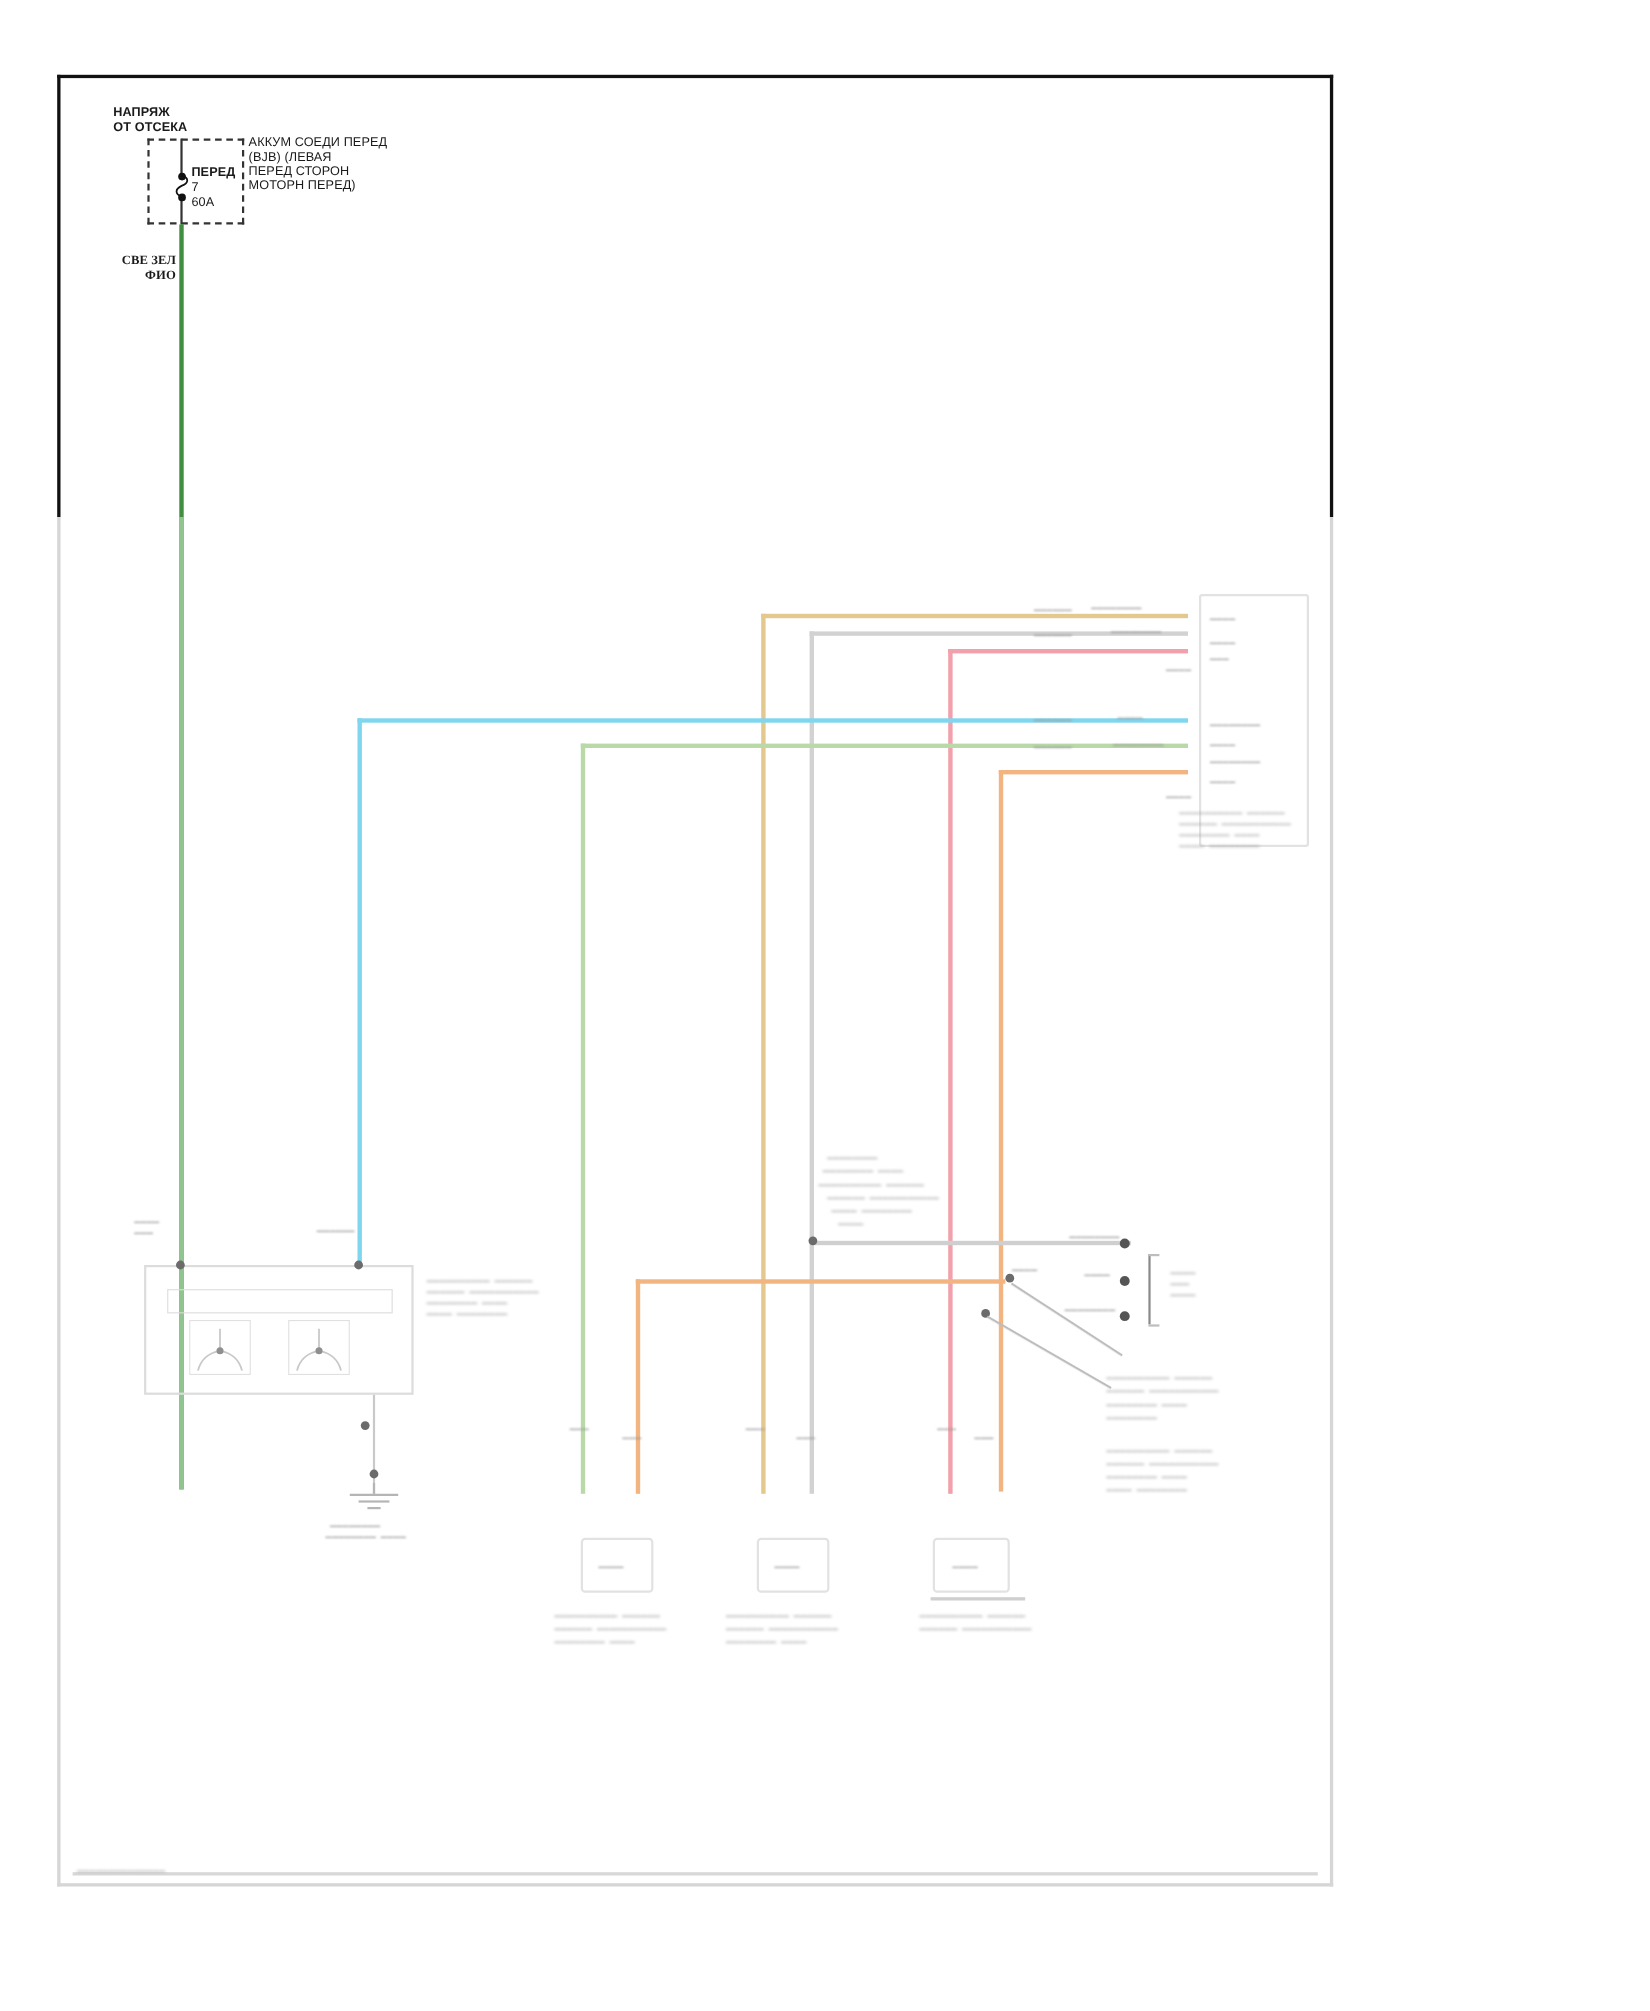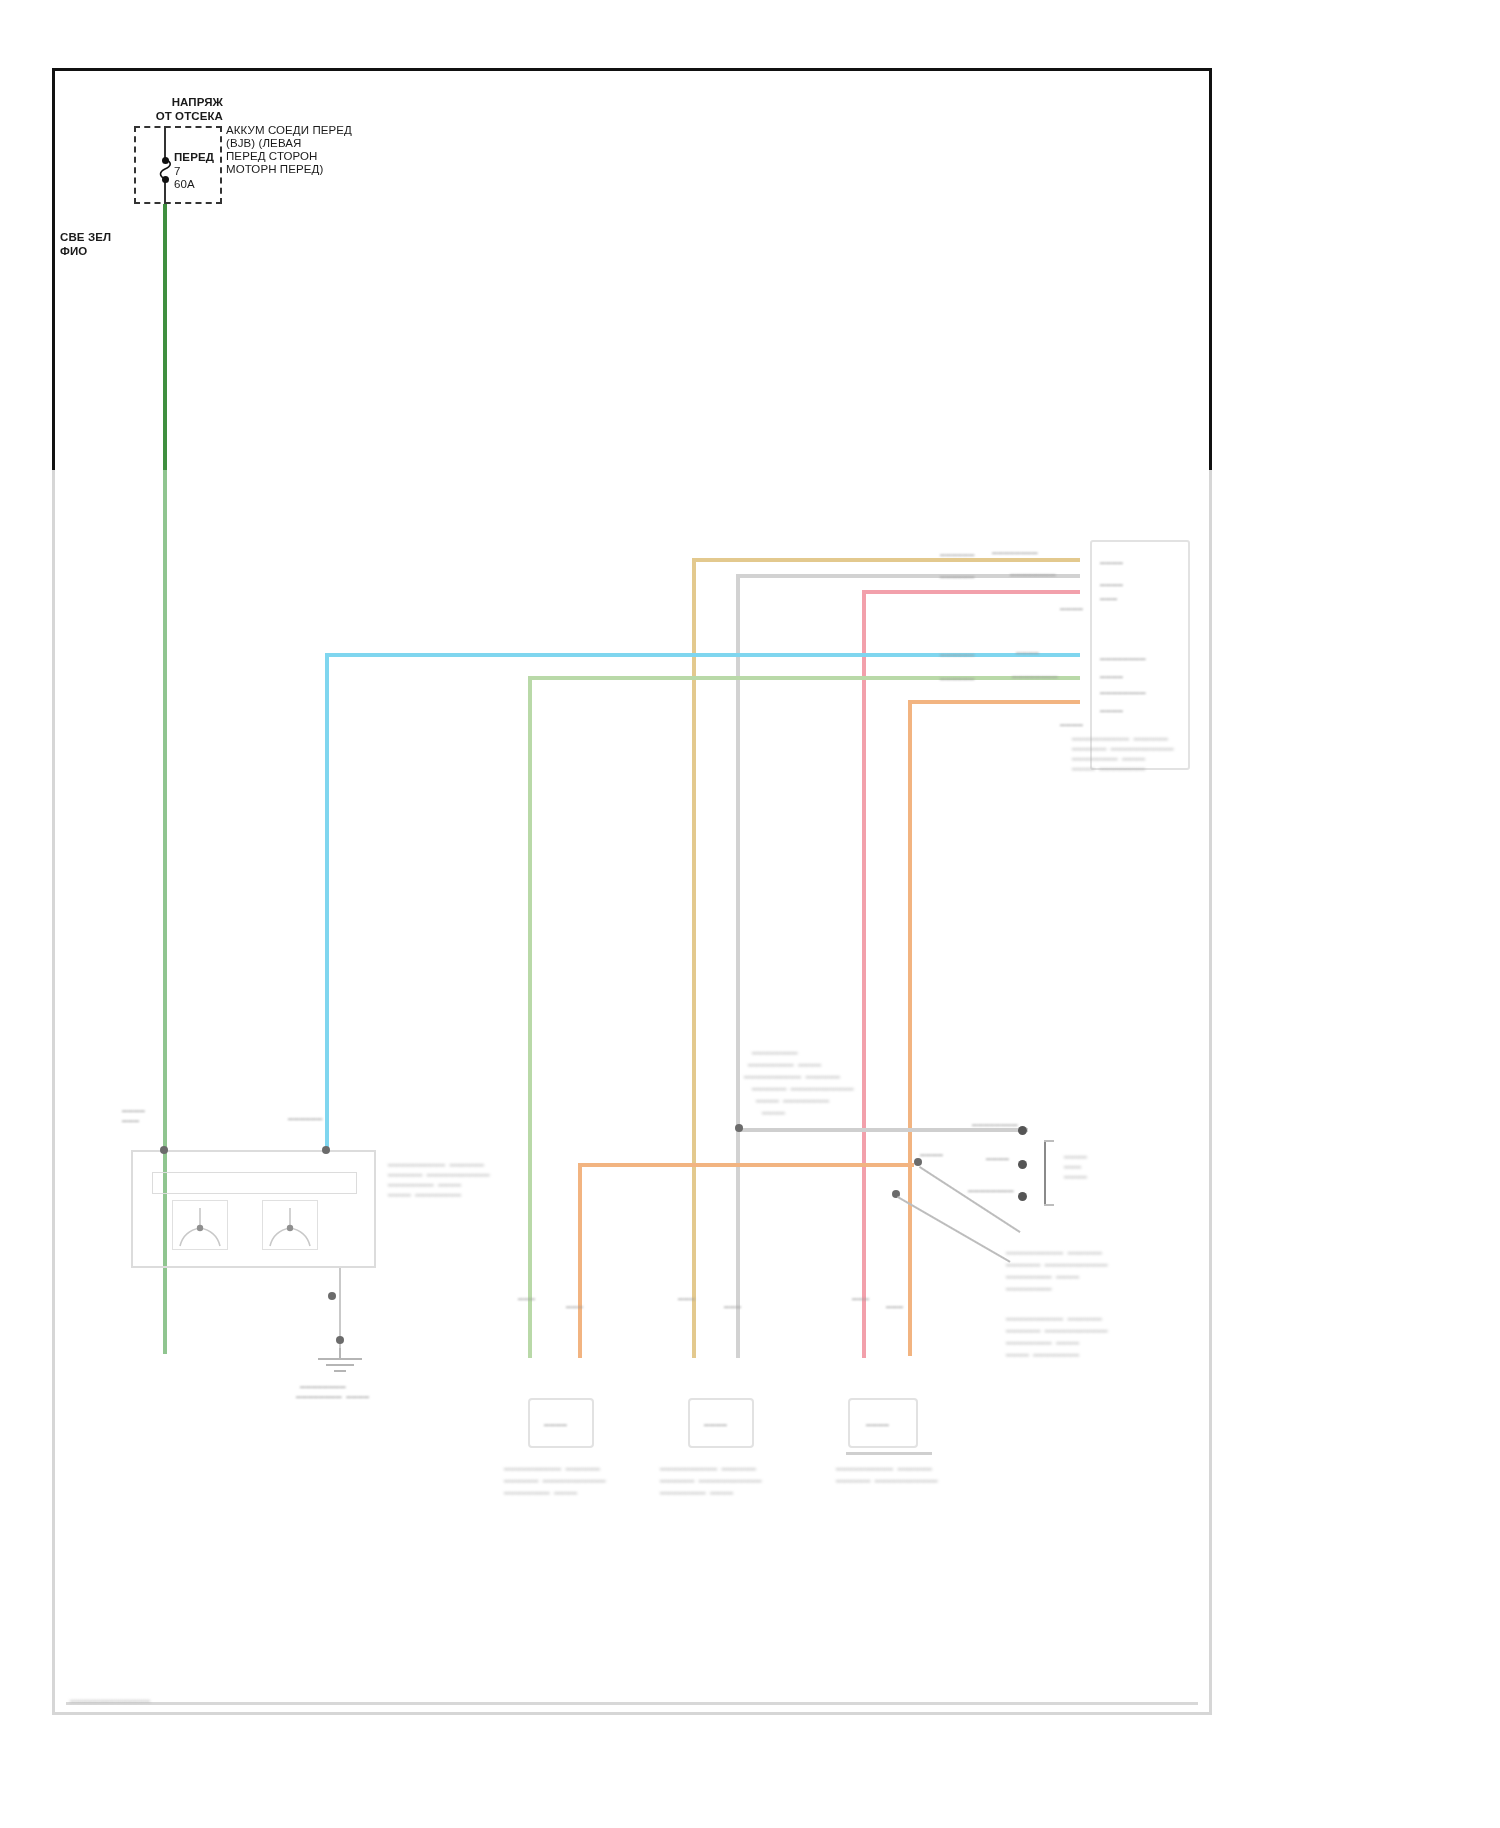--- a/index.html
+++ b/index.html
@@ -20,22 +20,22 @@
 
   .frame-bottom{
     position:absolute;left:52px;top:470px;width:1160px;height:1245px;
     border-left:3px solid #d6d6d6;border-right:3px solid #d6d6d6;border-bottom:3px solid #d6d6d6;
     box-sizing:border-box;background:transparent;
   }
 
   
   .t{position:absolute;font-size:11.5px;line-height:13.5px;white-space:pre;letter-spacing:0.1px;}
   .t.b{font-weight:bold;}
-  .t.c{text-align:right;}
-  .t.r{text-align:left;}
+  .t.c{text-align:left;}
+  .t.r{text-align:right;font-family:Liberation Serif, serif;}
   .sharp{color:#1a1a1a;}
 
   
   .blur{
     color:#9a9a9a;filter:blur(1.15px);font-size:7.2px;line-height:8.6px;
     white-space:pre;position:absolute;letter-spacing:0.2px;
   }
   .blur.b2{filter:blur(1.5px);color:#a7a7a7;}
 
   

